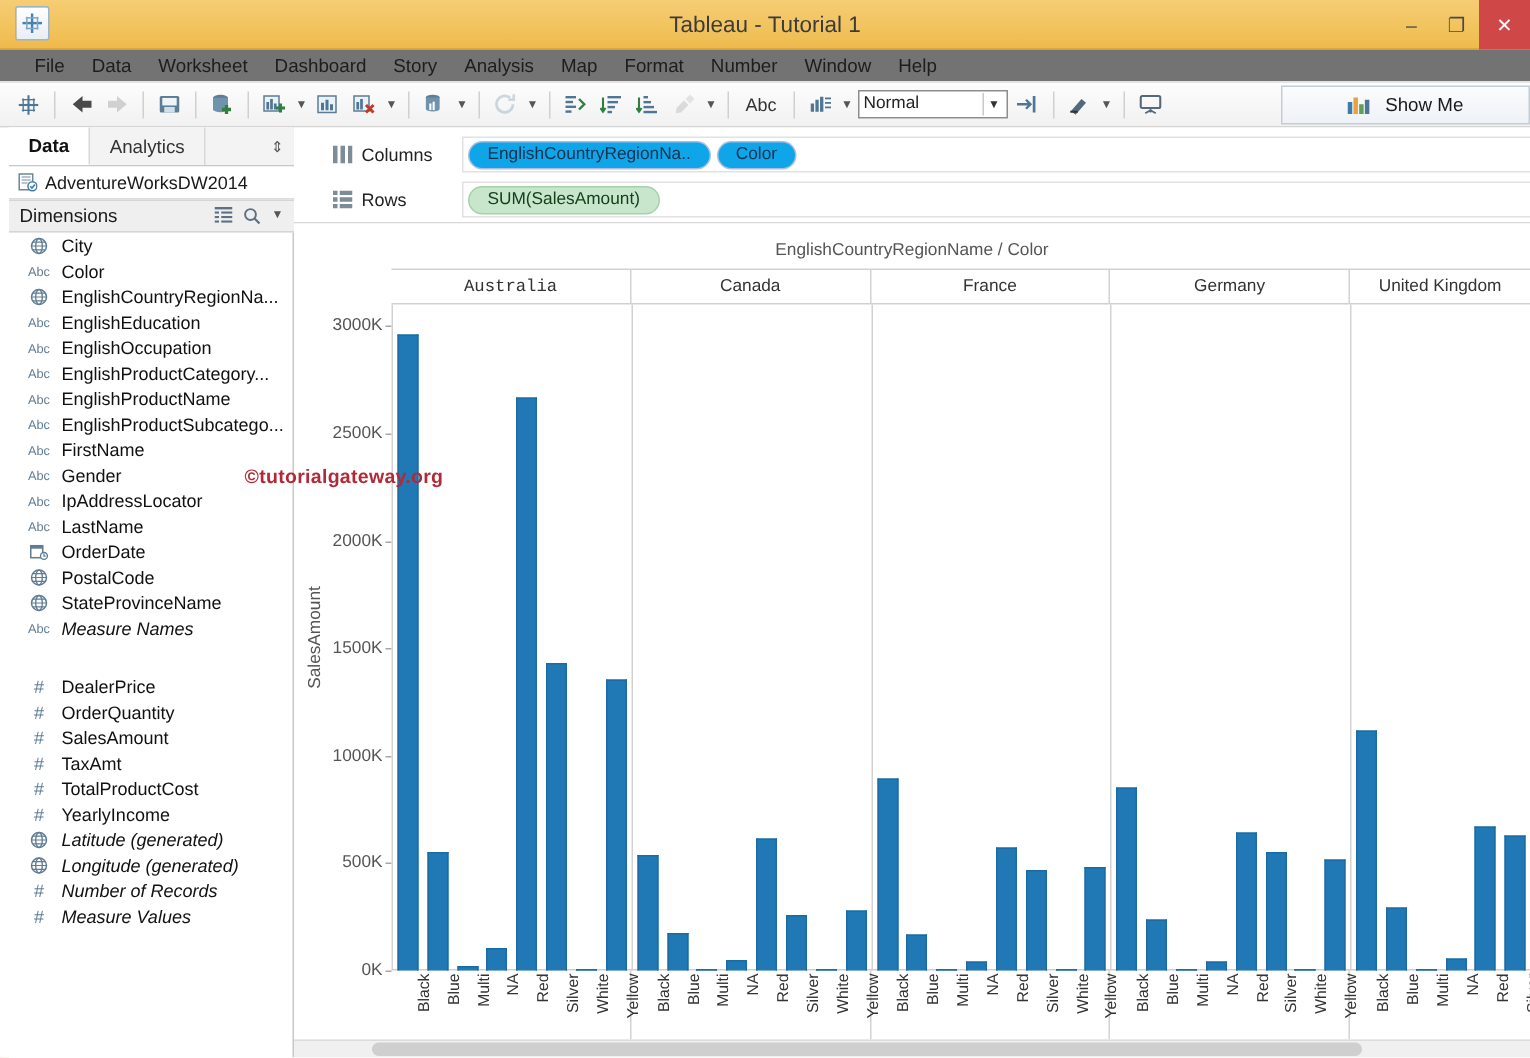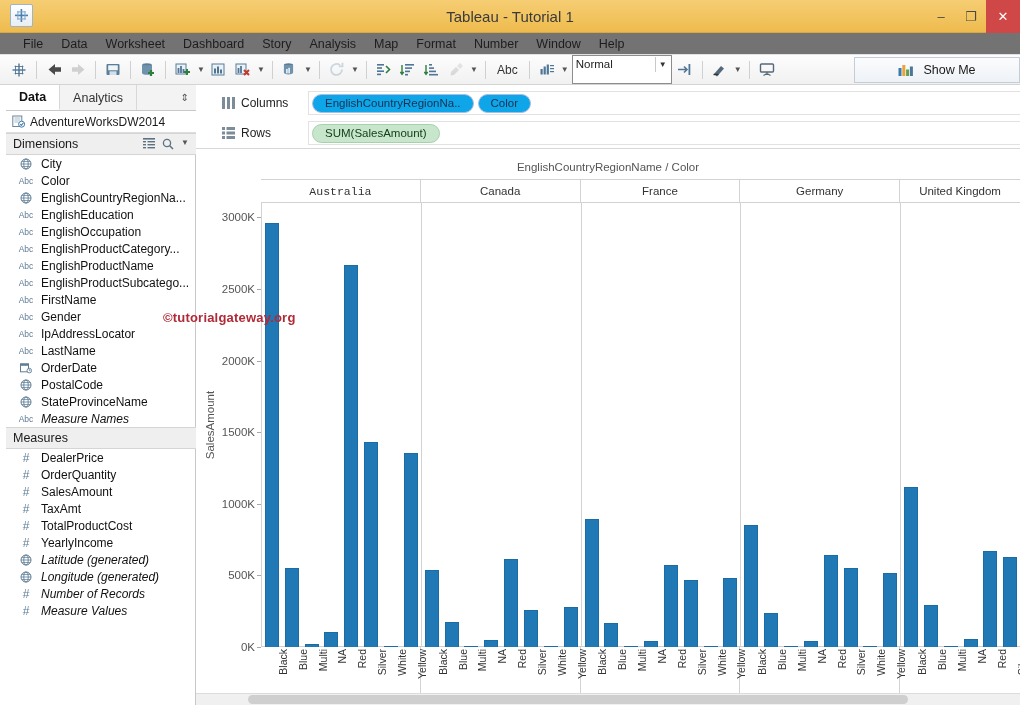--- a/index.html
+++ b/index.html
@@ -56,21 +56,21 @@
   .tbtn{
     width:22px; height:22px; display:flex; align-items:center; justify-content:center;
     border-radius:2px; color:#3c5a70;
   }
   .tbtn.dis{ opacity:.35; }
   .caret{ width:10px; height:22px; display:flex; align-items:center; justify-content:center;
     color:#555; font-size:8px; }
   .tsep{ width:1px; height:18px; background:#d0d0d0; margin:0 4px; }
   .tlabel{ font-size:12px; color:#333; padding:0 5px; }
   .tselect{
-    width:100px; height:29px; border:1px solid #8d8d8d; background:#fff;
+    width:100px; height:19px; border:1px solid #8d8d8d; background:#fff;
     font-size:11.5px; padding:0 3px; line-height:17px; position:relative;
   }
   .tselect .arw{
     position:absolute; right:1px; top:1px; width:15px; height:15px;
     display:flex; align-items:center; justify-content:center; font-size:8px; color:#333;
     border-left:1px solid #c9c9c9;
   }
   .showme{
     position:absolute; right:0px; top:2px; width:166px; height:26px;
     background:linear-gradient(to bottom,#fbfcfd,#eef2f7);
@@ -591,23 +591,20 @@
           <span class="nm">StateProvinceName</span>
         </div>
         <div class="fld italic">
           <span class="ic">
             <span style="font-size:8.5px;color:#5f7d95;font-family:'Liberation Sans',sans-serif;">Abc</span>
           </span>
           <span class="nm">Measure Names</span>
         </div>
       </div>
 
-    <div class="lp-sechdr" style="top:342px;">
-      <span>Measures</span>
-    </div>
     <div class="lp-list" id="mea-list" style="top:364px;">
         <div class="fld">
           <span class="ic">
             <span style="font-size:12px;color:#5f7d95;">#</span>
           </span>
           <span class="nm">DealerPrice</span>
         </div>
         <div class="fld">
           <span class="ic">
             <span style="font-size:12px;color:#5f7d95;">#</span>

